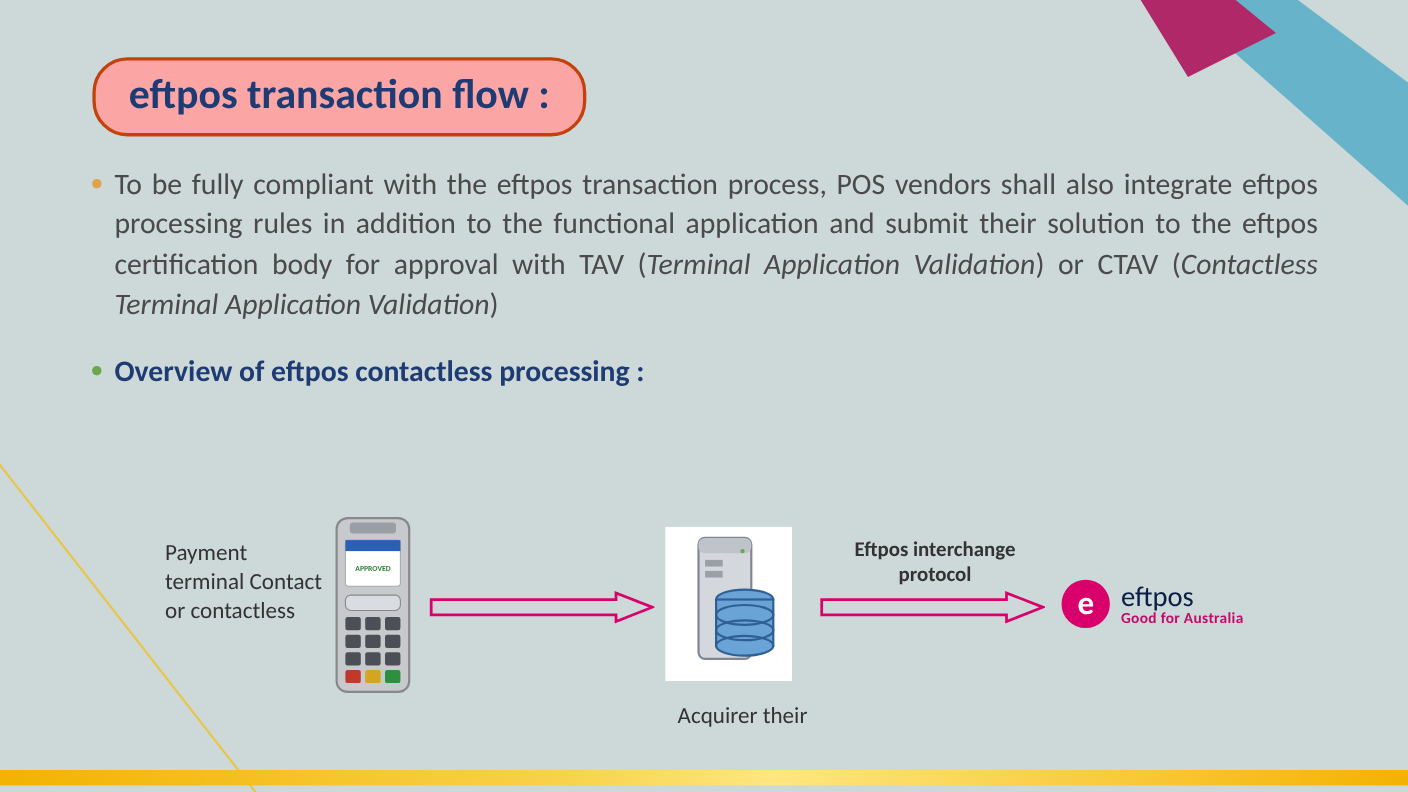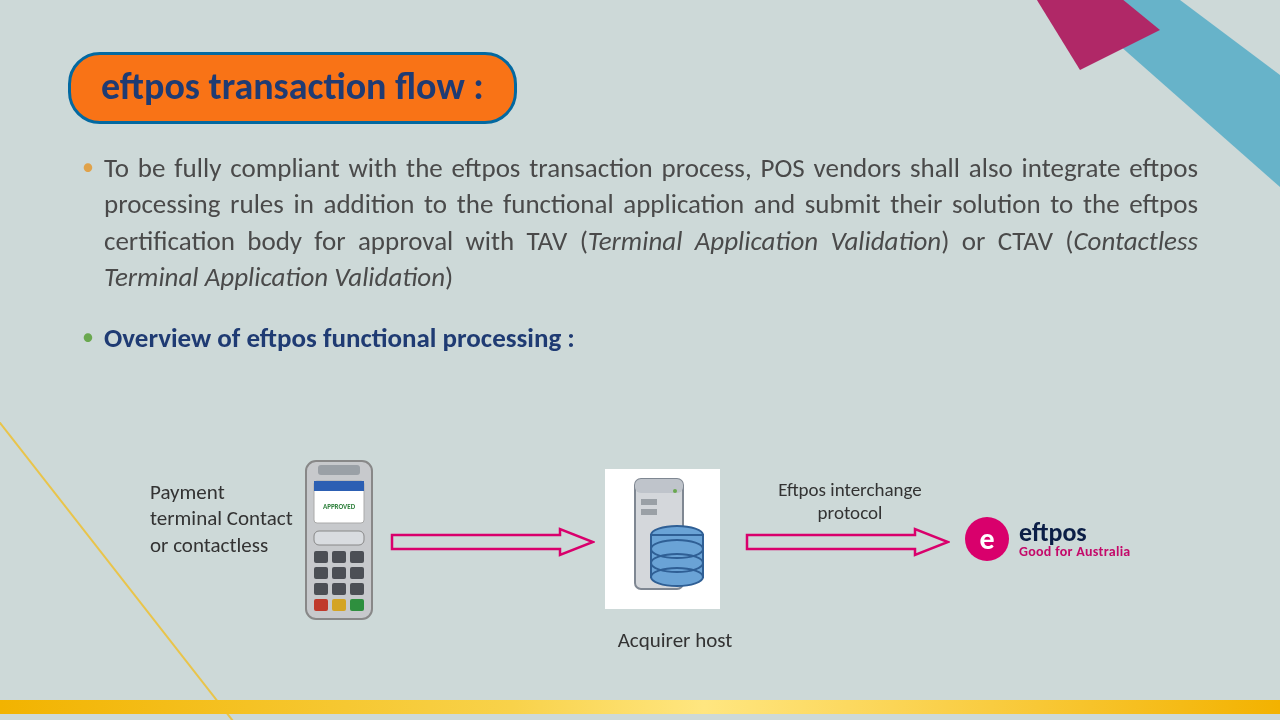--- a/index.html
+++ b/index.html
@@ -17,23 +17,23 @@
     right: -60px;
     width: 400px;
     height: 300px;
     pointer-events: none;
   }
 
   
   .title-box {
     position: absolute;
     top: 52px;
-    left: 68px;
-    background: #f97316;
-    border: 3px solid #0369a1;
+    left: 84px;
+    background: #fca5a5;
+    border: 3px solid #c2410c;
     border-radius: 32px;
     padding: 8px 30px 12px 30px;
   }
   .title-box .txt {
     color: #1f3b73;
     font-size: 38px;
     font-weight: 700;
   }
 
   
@@ -69,21 +69,21 @@
 
   .subhead {
     color: #1f3b73;
     font-size: 27px;
     font-weight: 700;
   }
 
   
   .flow {
     position: absolute;
-    top: 459px;
+    top: 469px;
     left: 0;
     width: 1173px;
     height: 220px;
   }
 
   .terminal-label {
     position: absolute;
     top: 20px;
     left: 150px;
     width: 150px;
@@ -111,21 +111,21 @@
     color: #333;
   }
 
   .arrow-label {
     position: absolute;
     font-size: 19px;
     color: #333;
     text-align: center;
   }
   .al1 { top: 38px; left: 405px; width: 180px; }
-  .al2 { top: 20px; left: 750px; width: 200px; line-height: 1.2; }
+  .al2 { top: 20px; left: 750px; width: 200px; line-height: 1.2; font-weight: bold; }
 
   
   .arrow {
     position: absolute;
     top: 68px;
     height: 30px;
   }
   .a1 { left: 390px; width: 205px; }
   .a2 { left: 745px; width: 205px; }
 
@@ -161,21 +161,21 @@
     line-height: 1;
   }
   .eftpos-word {
     display: flex;
     flex-direction: column;
     line-height: 1;
   }
   .eftpos-word .big {
     color: #0b1e46;
     font-size: 26px;
-    font-weight: 700;
+    font-weight: 400;
   }
   .eftpos-word .tag {
     color: #c40a6a;
     font-size: 14px;
     font-weight: 600;
     letter-spacing: .3px;
   }
 
   
   .bottom-bar {
@@ -218,21 +218,21 @@
   <div class="bullet-row">
     <div class="bullet-dot dot-orange">•</div>
     <div class="bullet-text">
       <span>To be fully compliant with the eftpos transaction process, POS vendors shall also integrate eftpos processing rules in addition to the functional application and submit their solution to the eftpos certification body for approval with TAV (</span><span class="ital">Terminal Application Validation</span><span>) or CTAV (</span><span class="ital">Contactless Terminal Application Validation</span><span>)</span>
     </div>
   </div>
 
   <div class="bullet-row">
     <div class="bullet-dot dot-green">•</div>
     <div class="bullet-text">
-      <span class="subhead">Overview of eftpos functional processing :</span>
+      <span class="subhead">Overview of eftpos contactless processing :</span>
     </div>
   </div>
 
 </div>
 
 <div class="flow">
 
   <div class="terminal-label">Payment terminal Contact or contactless</div>
 
   <svg class="terminal" viewBox="0 0 78 165">
@@ -274,21 +274,21 @@
     </g>
 
     <g>
       <ellipse cx="72" cy="66" rx="26" ry="9" fill="#6aa3d6" stroke="#2f5f95" stroke-width="2"></ellipse>
       <rect x="46" y="66" width="52" height="42" fill="#6aa3d6" stroke="#2f5f95" stroke-width="2"></rect>
       <ellipse cx="72" cy="108" rx="26" ry="9" fill="#6aa3d6" stroke="#2f5f95" stroke-width="2"></ellipse>
       <ellipse cx="72" cy="80" rx="26" ry="9" fill="none" stroke="#2f5f95" stroke-width="2"></ellipse>
       <ellipse cx="72" cy="94" rx="26" ry="9" fill="none" stroke="#2f5f95" stroke-width="2"></ellipse>
     </g>
   </svg>
-  <div class="ah-label">Acquirer host</div>
+  <div class="ah-label">Acquirer their</div>
 
   <div class="arrow-label al2">Eftpos interchange protocol</div>
   <svg class="arrow a2" viewBox="0 0 205 30" preserveAspectRatio="none">
     <polygon points="2,8 170,8 170,2 203,15 170,28 170,22 2,22" fill="none" stroke="#d9006c" stroke-width="2.5"></polygon>
   </svg>
 
   <div class="eftpos-logo">
     <div class="eftpos-e">e</div>
     <div class="eftpos-word">
       <span class="big">eftpos</span>

